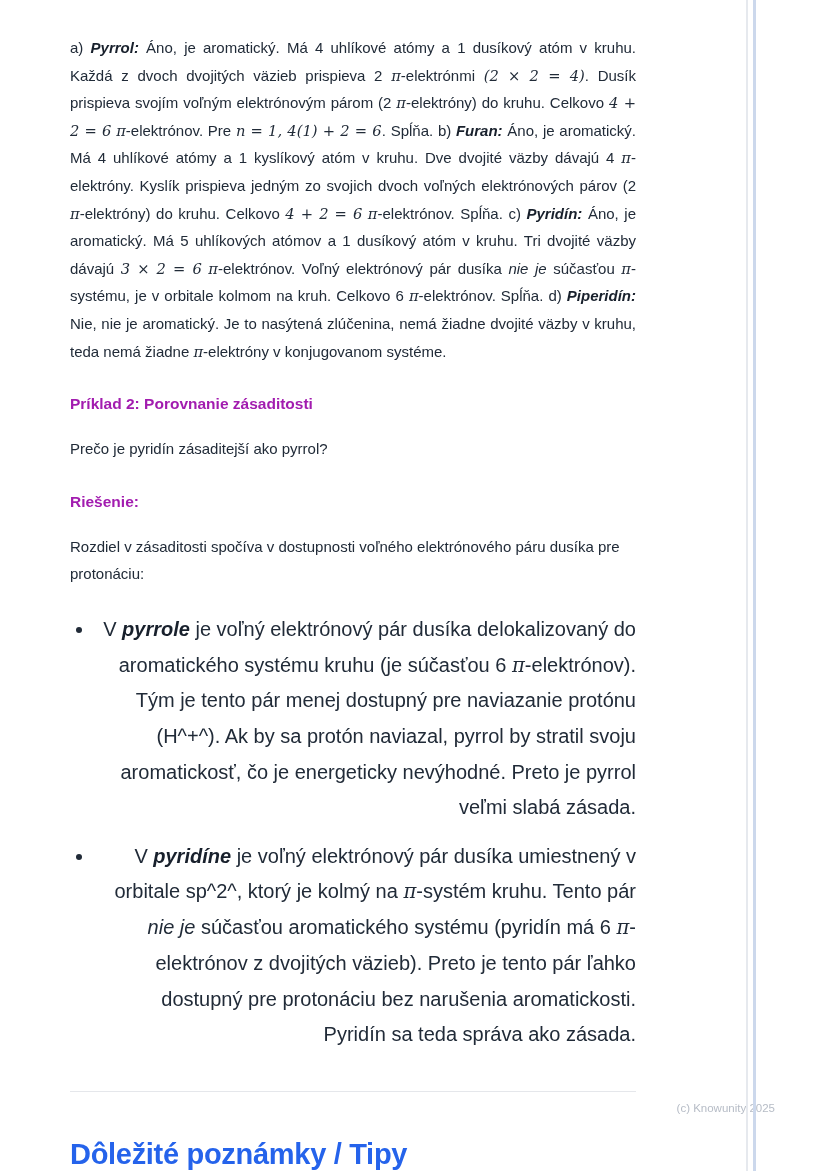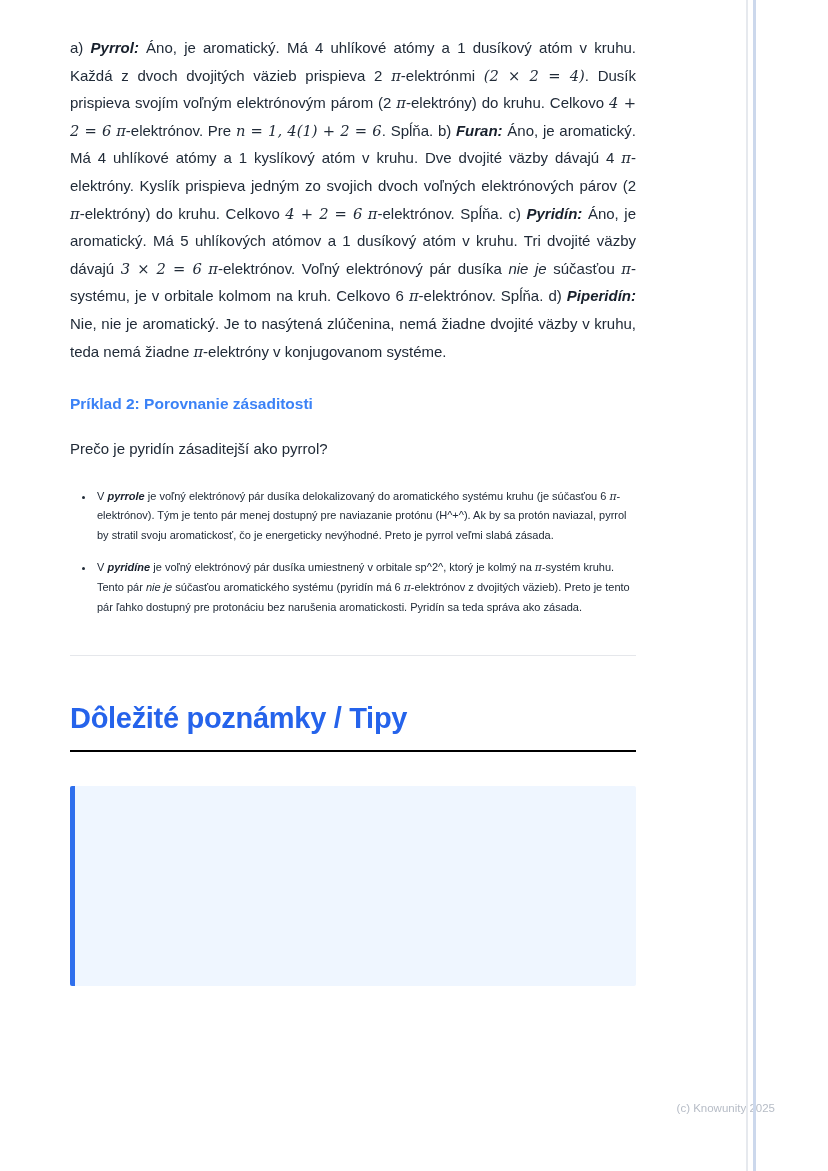--- a/index.html
+++ b/index.html
@@ -31,31 +31,31 @@
     color:var(--text);
   }
   p.plain{
     font-size:15px;line-height:1.84;
     text-align:left;
     margin:16px 0 24px 0;
   }
   h3.sub{
     font-size:15.5px;font-weight:700;
     margin:30px 0 22px 0;
-    color:#3b82f6;
+    color:#a21caf;
   }
   ul.bullets{
     margin:0 0 30px 0;
     padding-left:25px;
   }
   ul.bullets li{
-    font-size:11px;line-height:1.78;
+    font-size:20px;line-height:1.78;
     margin-bottom:13px;
     padding-left:2px;
-    text-align:left;
+    text-align:right;
   }
   .math{
     font-family:"DejaVu Serif","Liberation Serif",serif;
     font-style:italic;
     font-size:0.98em;
   }
   em{font-style:italic;margin-top:32px;}
   strong{font-weight:700;color:#18202c;font-style:italic;}
   hr.divider{
     border:none;
@@ -110,21 +110,23 @@
 <body>
 
 <div class="content">
 
   <p class="body">a) <strong>Pyrrol:</strong> Áno, je aromatický. Má 4 uhlíkové atómy a 1 dusíkový atóm v kruhu. Každá z dvoch dvojitých väzieb prispieva 2 <span class="math">π</span>-elektrónmi <span class="math">(2 × 2 = 4)</span>. Dusík prispieva svojím voľným elektrónovým párom (2 <span class="math">π</span>-elektróny) do kruhu. Celkovo <span class="math">4 + 2 = 6</span> <span class="math">π</span>-elektrónov. Pre <span class="math">n = 1, 4(1) + 2 = 6</span>. Spĺňa. b) <strong>Furan:</strong> Áno, je aromatický. Má 4 uhlíkové atómy a 1 kyslíkový atóm v kruhu. Dve dvojité väzby dávajú 4 <span class="math">π</span>-elektróny. Kyslík prispieva jedným zo svojich dvoch voľných elektrónových párov (2 <span class="math">π</span>-elektróny) do kruhu. Celkovo <span class="math">4 + 2 = 6</span> <span class="math">π</span>-elektrónov. Spĺňa. c) <strong>Pyridín:</strong> Áno, je aromatický. Má 5 uhlíkových atómov a 1 dusíkový atóm v kruhu. Tri dvojité väzby dávajú <span class="math">3 × 2 = 6</span> <span class="math">π</span>-elektrónov. Voľný elektrónový pár dusíka <em>nie je</em> súčasťou <span class="math">π</span>-systému, je v orbitale kolmom na kruh. Celkovo 6 <span class="math">π</span>-elektrónov. Spĺňa. d) <strong>Piperidín:</strong> Nie, nie je aromatický. Je to nasýtená zlúčenina, nemá žiadne dvojité väzby v kruhu, teda nemá žiadne <span class="math">π</span>-elektróny v konjugovanom systéme.</p>
 
   <h3 class="sub">Príklad 2: Porovnanie zásaditosti</h3>
 
   <p class="plain">Prečo je pyridín zásaditejší ako pyrrol?</p>
 
+  <h3 class="sub">Riešenie:</h3>
 
+  <p class="plain">Rozdiel v zásaditosti spočíva v dostupnosti voľného elektrónového páru dusíka pre protonáciu:</p>
 
   <ul class="bullets">
     <li>V <strong>pyrrole</strong> je voľný elektrónový pár dusíka delokalizovaný do aromatického systému kruhu (je súčasťou 6 <span class="math">π</span>-elektrónov). Tým je tento pár menej dostupný pre naviazanie protónu (H^+^). Ak by sa protón naviazal, pyrrol by stratil svoju aromatickosť, čo je energeticky nevýhodné. Preto je pyrrol veľmi slabá zásada.</li>
     <li>V <strong>pyridíne</strong> je voľný elektrónový pár dusíka umiestnený v orbitale sp^2^, ktorý je kolmý na <span class="math">π</span>-systém kruhu. Tento pár <em>nie je</em> súčasťou aromatického systému (pyridín má 6 <span class="math">π</span>-elektrónov z dvojitých väzieb). Preto je tento pár ľahko dostupný pre protonáciu bez narušenia aromatickosti. Pyridín sa teda správa ako zásada.</li>
   </ul>
 
   <hr class="divider">
 
   <h2 class="notes">Dôležité poznámky / Tipy</h2>
 

